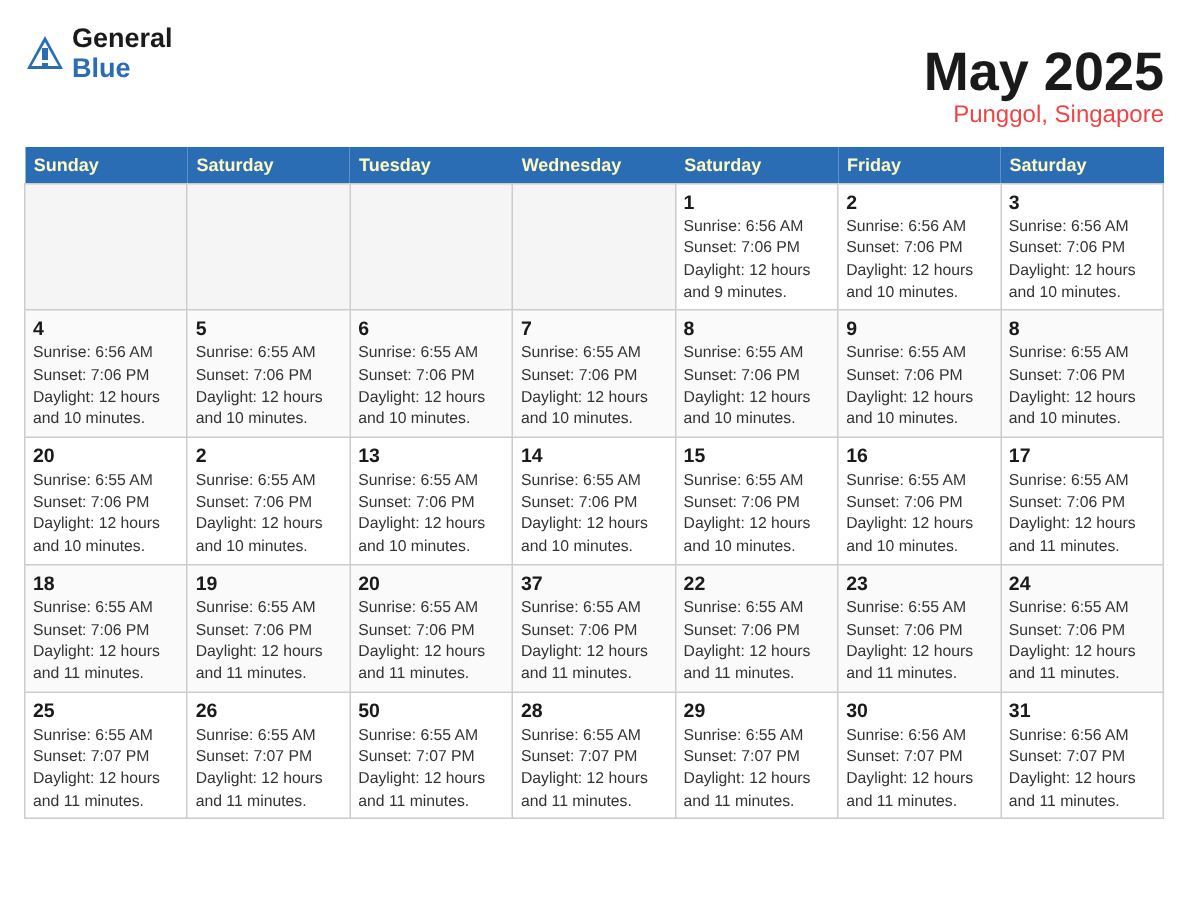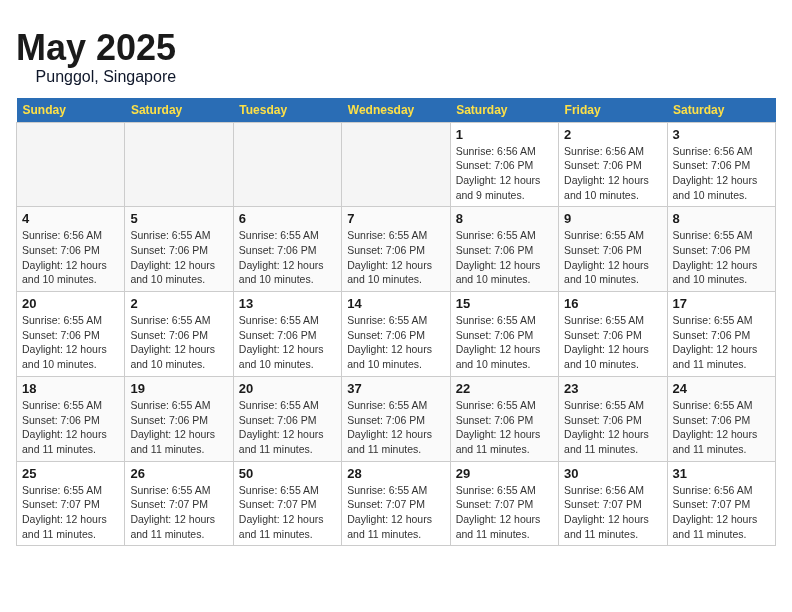--- a/index.html
+++ b/index.html
@@ -45,30 +45,30 @@
       margin-top: 12px;
     }
     .month-title {
       font-size: 36px;
       font-weight: bold;
       color: #1a1a1a;
       line-height: 1.1;
     }
     .location {
       font-size: 16px;
-      color: #0f172a;
+      color: #ef4444;
     }
     table {
       width: 100%;
       border-collapse: collapse;
       font-size: 11px;
     }
     th {
       background-color: #2a6db5;
-      color: #fde047;
+      color: #fef9c3;
       text-align: left;
       padding: 5px 6px;
       font-size: 12px;
       font-weight: bold;
     }
     td {
       border: 1px solid #ccc;
       vertical-align: top;
       padding: 4px 5px;
       height: 80px;
@@ -90,20 +90,32 @@
     .day-info {
       color: #333;
       font-size: 10.5px;
       line-height: 1.4;
     }
   </style>
 </head>
 <body>
 
 <div class="header">
+  <div class="logo">
+    <svg class="logo-icon" viewBox="0 0 28 28">
+      <polygon points="14,2 26,24 2,24" fill="#2a6db5"></polygon>
+      <polygon points="14,6 23,22 5,22" fill="#fff"></polygon>
+      <rect x="12" y="10" width="4" height="8" fill="#2a6db5"></rect>
+      <rect x="12" y="20" width="4" height="2" fill="#2a6db5"></rect>
+    </svg>
+    <div class="logo-text">
+      <span class="logo-general">General</span>
+      <span class="logo-blue">Blue</span>
+    </div>
+  </div>
   <div class="title-block">
     <div class="month-title">May 2025</div>
     <div class="location">Punggol, Singapore</div>
   </div>
 </div>
 
 <table>
   <thead>
     <tr>
     <th>Sunday</th>

